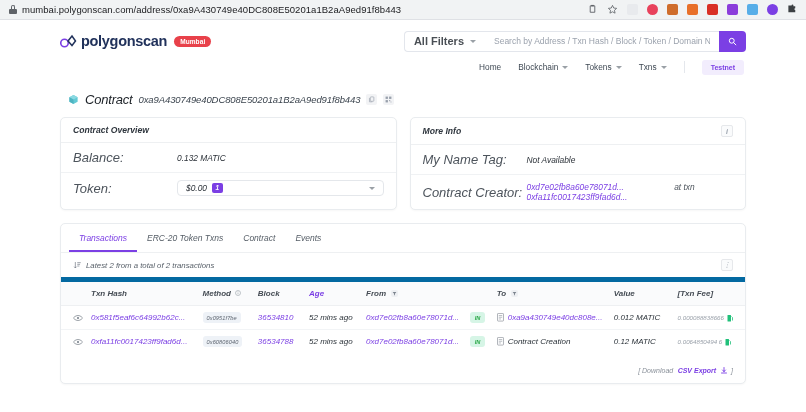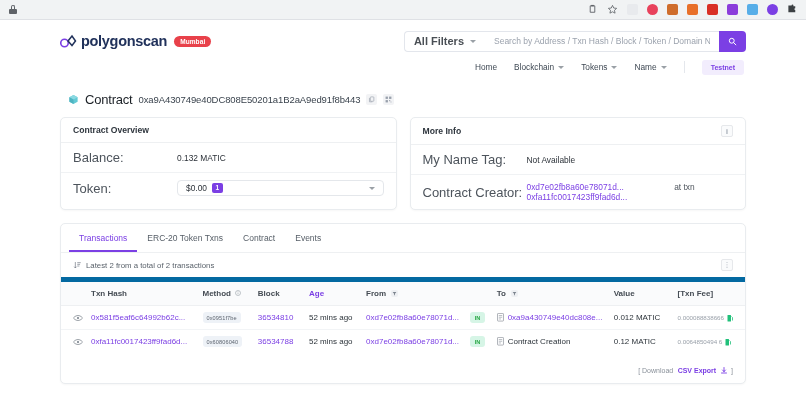--- a/index.html
+++ b/index.html
@@ -60,21 +60,21 @@
   }
   .header-row2 { display: flex; align-items: center; justify-content: flex-end; gap: 17px; height: 22px; padding-right: 2px; }
   .nav-link { font-size: 8.3px; color: #3f4954; display: flex; align-items: center; gap: 4px; cursor: pointer; }
   .nav-sep { width: 1px; height: 12px; background: #e4e7ec; }
   .testnet-btn {
     background: #f2edfd; color: #7b3fe4; font-size: 7px; font-weight: bold;
     padding: 4px 9px; border-radius: 3px; cursor: pointer;
   }
 
   
-  .page { padding: 10px 60px 0 60px; background: #fff; }
+  .page { padding: 10px 60px 0 60px; background: #fff; font-style: italic; }
 
   .contract-title-row { display: flex; align-items: center; gap: 6px; padding: 4px 8px 10px 8px; }
   .contract-cube { width: 11px; height: 11px; flex: none; }
   .ct-label { font-size: 13px; color: #1b2026; font-weight: normal; letter-spacing: -0.2px; }
   .ct-addr { font-size: 9.5px; color: #3b444e; letter-spacing: -0.1px; }
   .mini-btn {
     width: 11px; height: 11px; border-radius: 2px; background: #f2f3f5;
     display: flex; align-items: center; justify-content: center; cursor: pointer; flex: none;
   }
 
@@ -172,20 +172,21 @@
 </style>
 </head>
 <body>
 
 <div class="browser-bar">
   <div class="url-wrap">
     <span class="lock-icon">
       <span class="shackle"></span>
         <span class="body"></span>
     </span>
+    <span class="url-text">mumbai.polygonscan.com/address/0xa9A430749e40DC808E50201a1B2aA9ed91f8b443</span>
   </div>
   <div class="chrome-icons">
     <svg class="ci" viewBox="0 0 24 24">
         <path d="M7 4h10v14H7z" fill="none" stroke="#5f6368" stroke-width="2"></path>
         <path d="M9 2h6v3H9z" fill="#5f6368"></path>
       </svg>
     <svg class="ci" viewBox="0 0 24 24">
         <path d="M12 3l2.7 5.8 6.3.7-4.7 4.3 1.3 6.2L12 17l-5.6 3 1.3-6.2L3 9.5l6.3-.7z" fill="none" stroke="#5f6368" stroke-width="1.8"></path>
       </svg>
     <span class="ci ci-sq" style="background:#e8eaed;"></span>
@@ -235,21 +236,21 @@
     </div>
     <div class="nav-link">
       <span>Blockchain</span>
       <span class="caret-dn"></span>
     </div>
     <div class="nav-link">
       <span>Tokens</span>
       <span class="caret-dn"></span>
     </div>
     <div class="nav-link">
-      <span>Name</span>
+      <span>Txns</span>
       <span class="caret-dn"></span>
     </div>
     <span class="nav-sep"></span>
     <div class="testnet-btn">Testnet</div>
   </div>
 </div>
 
 <div class="page">
 
   <div class="contract-title-row">

